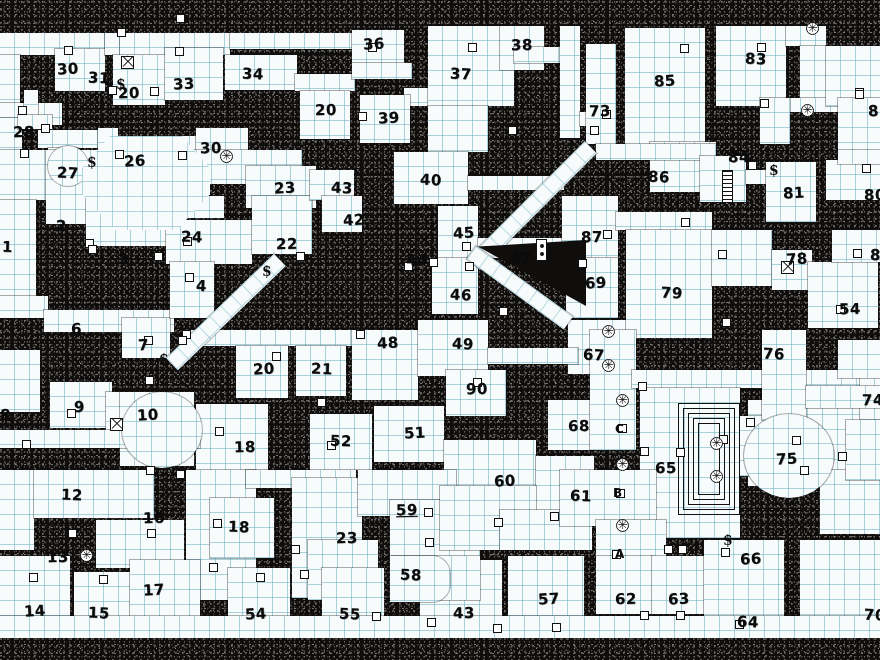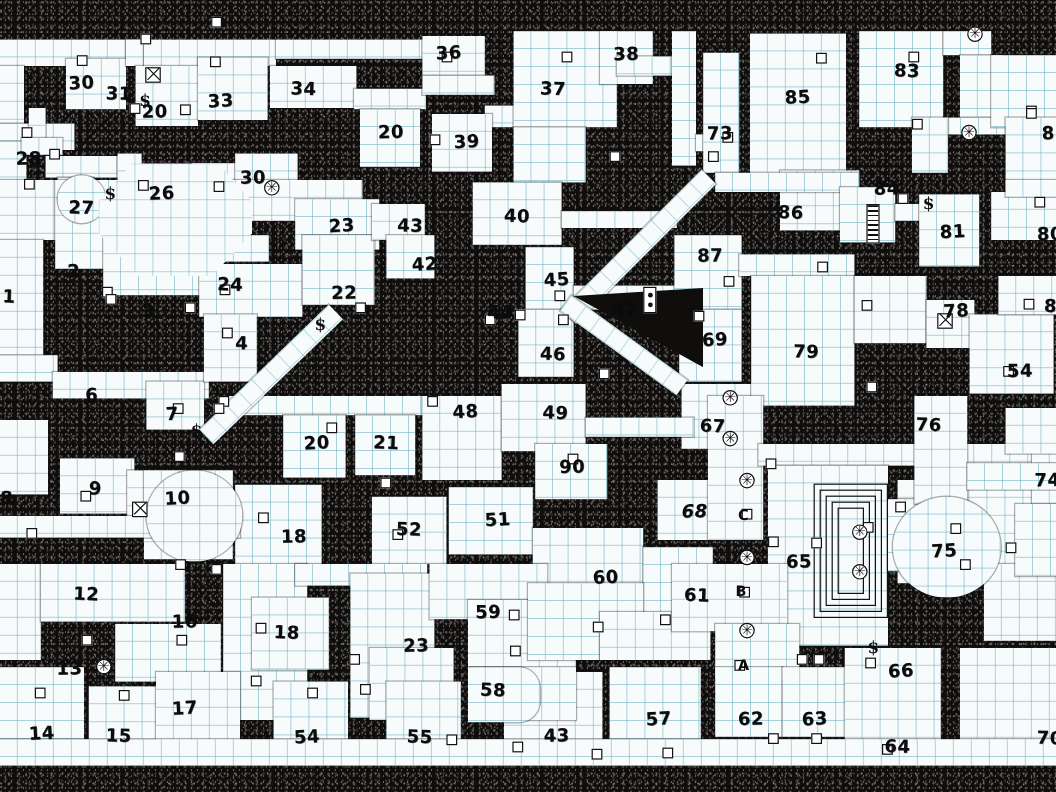--- a/index.html
+++ b/index.html
@@ -450,42 +450,42 @@
       <span class="num r2" style="left: 452px; top: 337px;">49</span>
       <span class="num r0" style="left: 466px; top: 382px;">90</span>
       <span class="num" style="left: 404px; top: 426px;">51</span>
       <span class="num r2" style="left: 330px; top: 434px;">52</span>
       <span class="num r0" style="left: 336px; top: 531px;">23</span>
       <span class="num" style="left: 245px; top: 607px;">54</span>
       <span class="num r2" style="left: 339px; top: 607px;">55</span>
       <span class="num r0" style="left: 453px; top: 606px;">43</span>
       <span class="num" style="left: 538px; top: 592px;">57</span>
       <span class="num r2" style="left: 400px; top: 568px;">58</span>
-      <span class="num r0" style="left: 396px; top: 503px;">59</span>
+      <span class="num r0" style="left: 396px; top: 503px; text-decoration: underline;">59</span>
       <span class="num" style="left: 494px; top: 474px;">60</span>
       <span class="num r2" style="left: 570px; top: 489px;">61</span>
       <span class="num r0" style="left: 615px; top: 592px;">62</span>
       <span class="num" style="left: 668px; top: 592px;">63</span>
       <span class="num r2" style="left: 737px; top: 615px;">64</span>
       <span class="num r0" style="left: 655px; top: 461px;">65</span>
       <span class="num" style="left: 740px; top: 552px;">66</span>
       <span class="num r2" style="left: 583px; top: 348px;">67</span>
-      <span class="num r0" style="left: 568px; top: 419px; font-style: italic;">68</span>
+      <span class="num r0" style="left: 568px; top: 419px;">68</span>
       <span class="num" style="left: 585px; top: 276px;">69</span>
       <span class="num r2" style="left: 864px; top: 608px;">70</span>
       <span class="num r0" style="left: 862px; top: 393px;">74</span>
       <span class="num" style="left: 776px; top: 452px;">75</span>
       <span class="num r2" style="left: 763px; top: 347px;">76</span>
       <span class="num r0" style="left: 839px; top: 302px;">54</span>
       <span class="num" style="left: 786px; top: 252px;">78</span>
       <span class="num r2" style="left: 661px; top: 286px;">79</span>
       <span class="num r0" style="left: 864px; top: 188px;">80</span>
       <span class="num" style="left: 783px; top: 186px;">81</span>
       <span class="num r2" style="left: 745px; top: 52px;">83</span>
       <span class="num r0" style="left: 728px; top: 150px;">84</span>
       <span class="num" style="left: 654px; top: 74px;">85</span>
       <span class="num r2" style="left: 648px; top: 170px;">86</span>
-      <span class="num r0" style="left: 581px; top: 206px;">87</span>
+      <span class="num r0" style="left: 581px; top: 230px;">87</span>
       <span class="num" style="left: 868px; top: 104px;">8</span>
       <span class="num r2" style="left: 870px; top: 248px;">8</span>
     </div>
 
 </div>
 
 </body></html>

